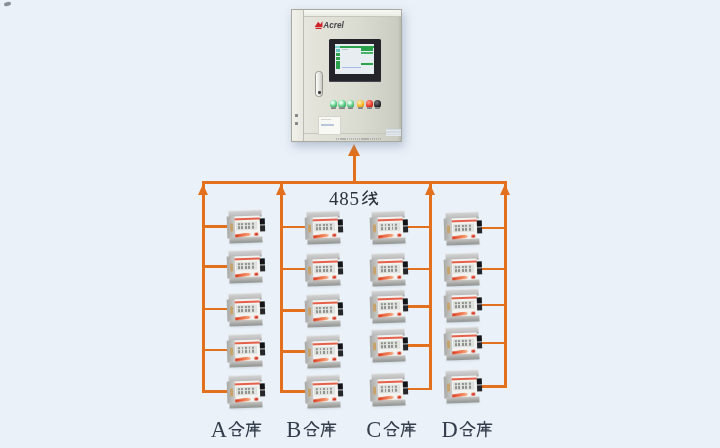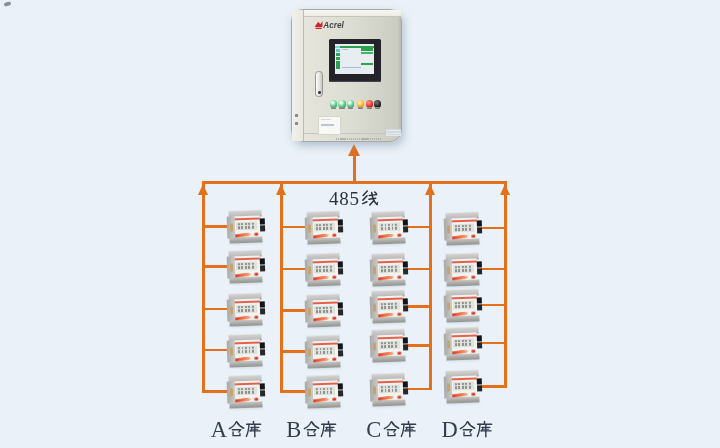--- a/index.html
+++ b/index.html
@@ -29,21 +29,21 @@
   clip-path:polygon(0 25%,75% 0,100% 42%,86% 100%,0 100%);transform:skewY(-3deg);}
 .dev .dot{position:absolute;right:2.2px;bottom:2px;width:3.5px;height:3.5px;border-radius:50%;
   background:radial-gradient(circle at 35% 30%,#f4573d,#c21d10 75%);}
 .dev .conn{position:absolute;right:-.8px;top:9.4px;width:5.2px;height:12.4px;
   background:linear-gradient(180deg,#131417 0 45%,#c9cacc 45% 55%,#26272a 55% 100%);}
 .dev .base{position:absolute;left:2.5px;right:3px;bottom:-.2px;height:6.2px;
   background:linear-gradient(180deg,#c6c7c5 0%,#a5a6a3 60%,#999b93 100%);}
 
 #cab{position:absolute;left:291px;top:9px;width:111px;height:133px;
   background:linear-gradient(90deg,#eaeae2 0%,#e3e3da 20%,#dbdcd1 60%,#cbccc1 97%,#b7b8ae 100%);
-  border:1px solid #a9a9a0;border-radius:12px;box-sizing:border-box;
+  border:1px solid #a9a9a0;border-radius:0;box-sizing:border-box;
   box-shadow:2px 4px 9px rgba(125,145,170,.5);}
 #cab .topface{position:absolute;left:0;top:0;width:100%;height:5.5px;background:linear-gradient(180deg,#f7f7f3,#eCece5);border-bottom:1px solid #c5c5bb;}
 #cab .lstrip{position:absolute;left:0;top:0;width:11px;height:100%;background:linear-gradient(90deg,#f1f1eb,#e8e8e1);border-right:1px solid #bcbcb2;}
 #cab .hinge{position:absolute;left:2.5px;width:3.5px;height:2.5px;background:#85878a;border-radius:.5px;}
 #cab .doorseam{position:absolute;left:12px;right:5px;top:123px;height:1px;background:#c6c6bc;}
 
 #logo{position:absolute;left:20.5px;top:10px;height:10px;}
 #logo svg{display:block;}
 
 #bez{position:absolute;left:37px;top:29px;width:51.5px;height:43px;background:#232329;border-radius:1.5px;

